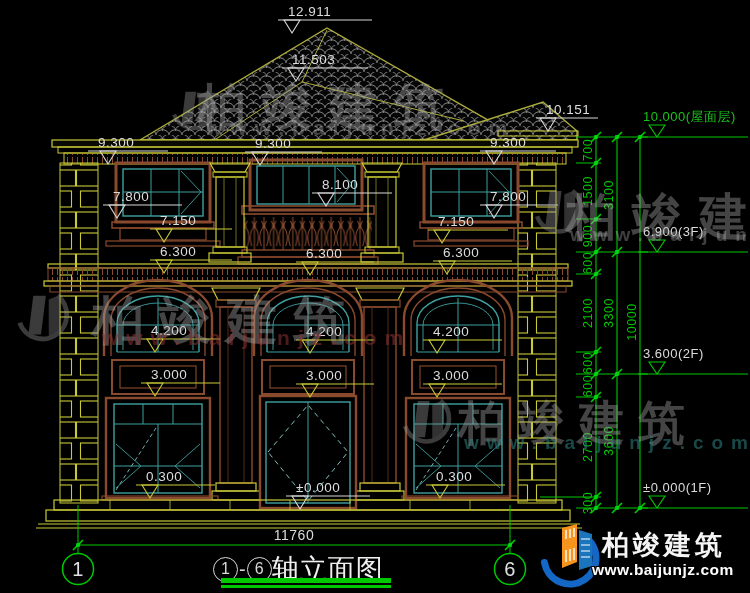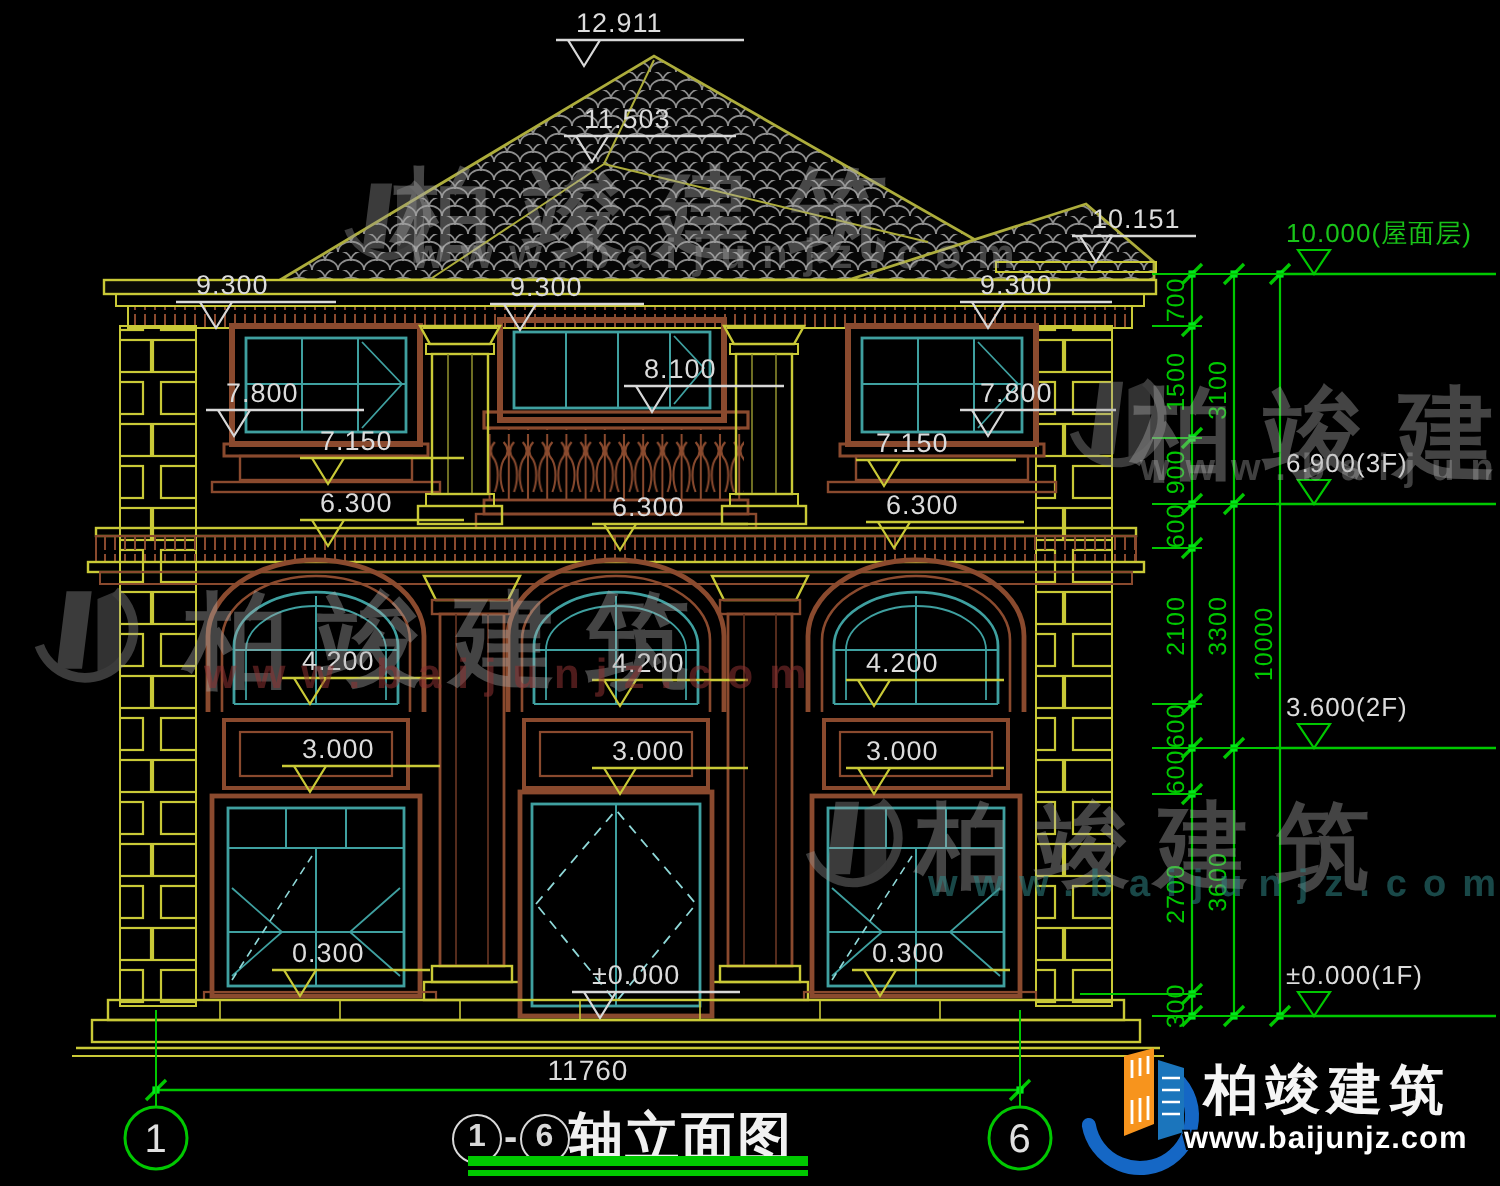--- a/index.html
+++ b/index.html
@@ -6,21 +6,21 @@
   .stage{position:relative;width:750px;height:593px;background:#000;overflow:hidden;
          font-family:"Liberation Sans",sans-serif;}
   .stage svg{position:absolute;left:0;top:0;}
   .cadtext{font-family:"Liberation Sans",sans-serif;letter-spacing:.5px;}
   
   .wm{position:absolute;pointer-events:none;}
   .wm-logo{position:absolute;color:#9b9b9b;opacity:.38;}
   .wm-brand{position:absolute;color:#ababab;opacity:.40;font-weight:bold;white-space:nowrap;}
   .wm-url{position:absolute;color:#bdbdbd;opacity:.34;font-weight:bold;white-space:nowrap;letter-spacing:8px;}
   
-  .title-block{position:absolute;left:226px;top:551px;color:#ececec;white-space:nowrap;font-weight:bold;}
+  .title-block{position:absolute;left:213px;top:551px;color:#ececec;white-space:nowrap;}
   .circ{display:inline-block;width:23px;height:23px;border:1.6px solid #d8d8d8;border-radius:50%;
         text-align:center;line-height:22px;font-size:16px;vertical-align:middle;color:#d8d8d8;}
   .tsep{display:inline-block;font-size:20px;vertical-align:middle;margin:0 1px;color:#d8d8d8;}
   .ttext{display:inline-block;font-size:27px;letter-spacing:1px;vertical-align:middle;color:#f0f0f0;}
   .tbar1{position:absolute;left:8px;top:27px;width:170px;height:5px;background:#00C800;}
   .tbar2{position:absolute;left:8px;top:34px;width:170px;height:3px;background:#00C800;}
   
   .footer-logo{position:absolute;left:534px;top:518px;width:216px;height:75px;}
   .fl-brand{position:absolute;left:68px;top:9px;font-size:27px;font-weight:bold;color:#f5f5f5;
     letter-spacing:4px;white-space:nowrap;

